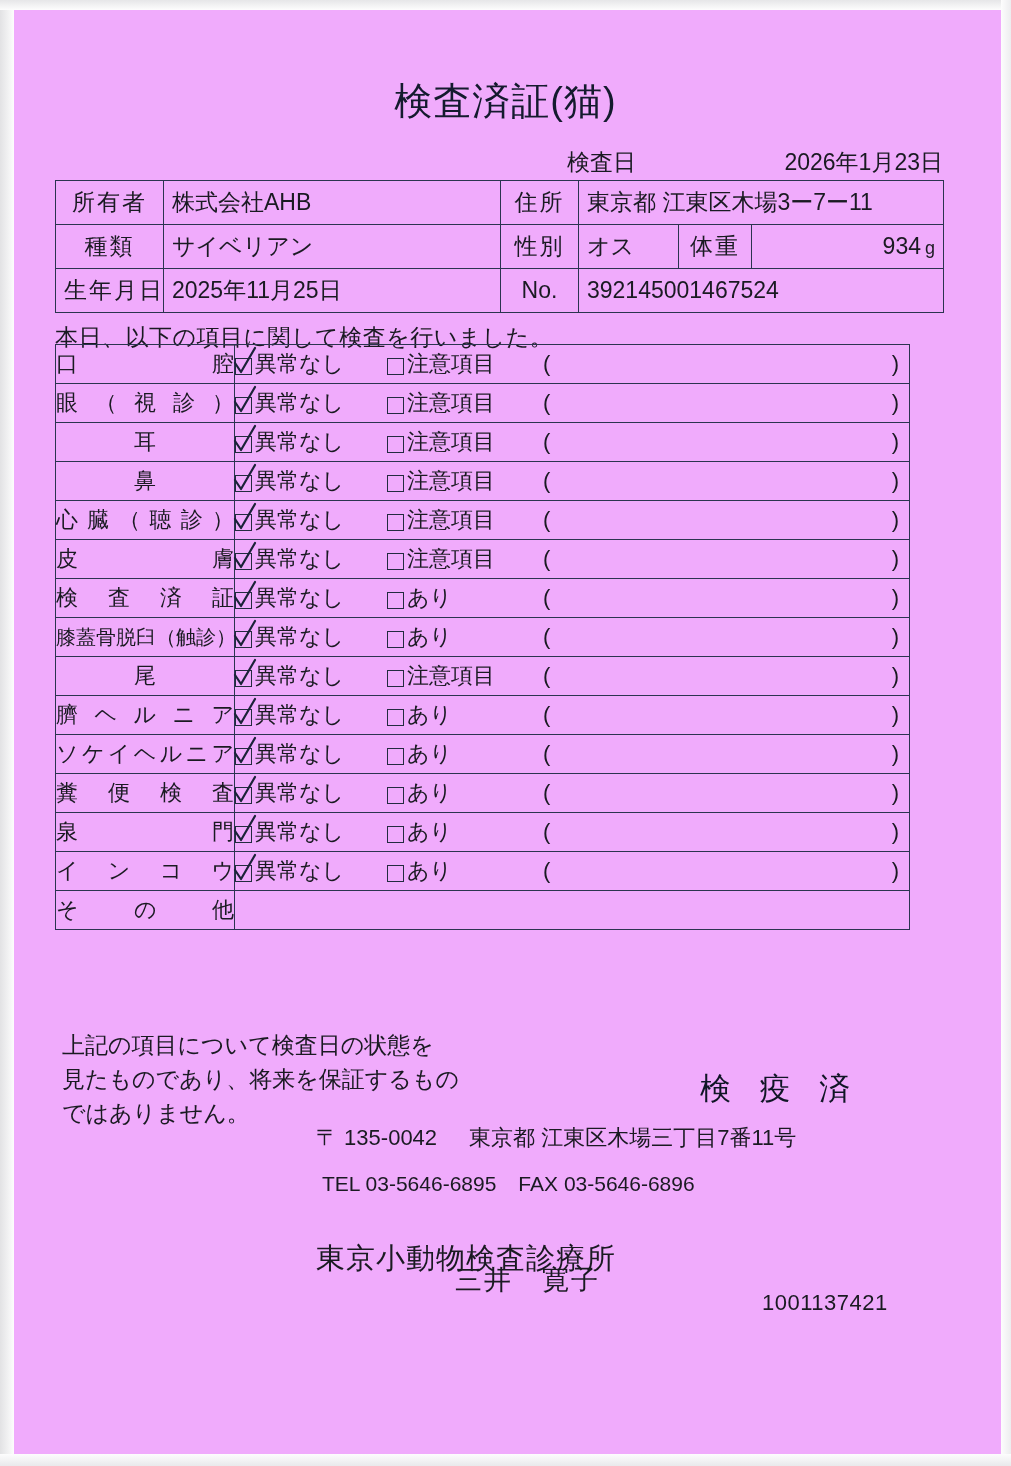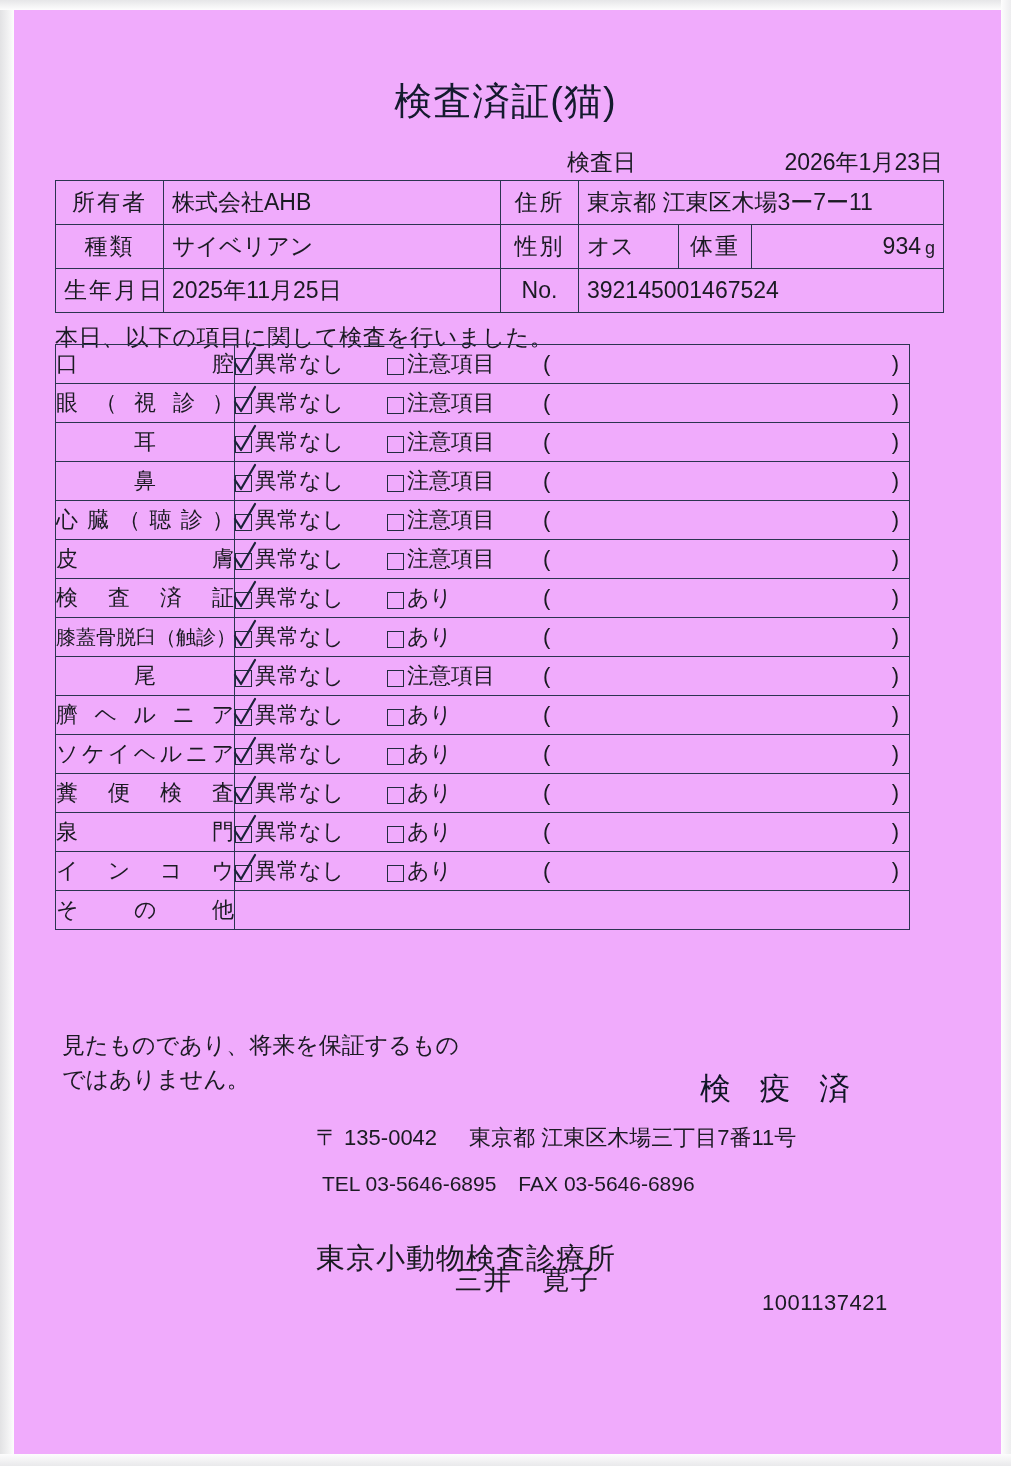--- a/index.html
+++ b/index.html
@@ -413,20 +413,21 @@
         </tr>
         <tr>
           <td class="item-name spread">その他</td>
           <td class="opt-cell other-row-blank"></td>
         </tr>
       </tbody>
   </table>
 
 
   <div class="disclaimer">
+    <div>上記の項目について検査日の状態を</div>
     <div>見たものであり、将来を保証するもの</div>
     <div>ではありません。</div>
   </div>
 
   <div class="quarantine-stamp">検 疫 済</div>
 
   <div class="addr-line">
     <span class="addr-zip">〒 135-0042</span><span>東京都 江東区木場三丁目7番11号</span>
   </div>
 

